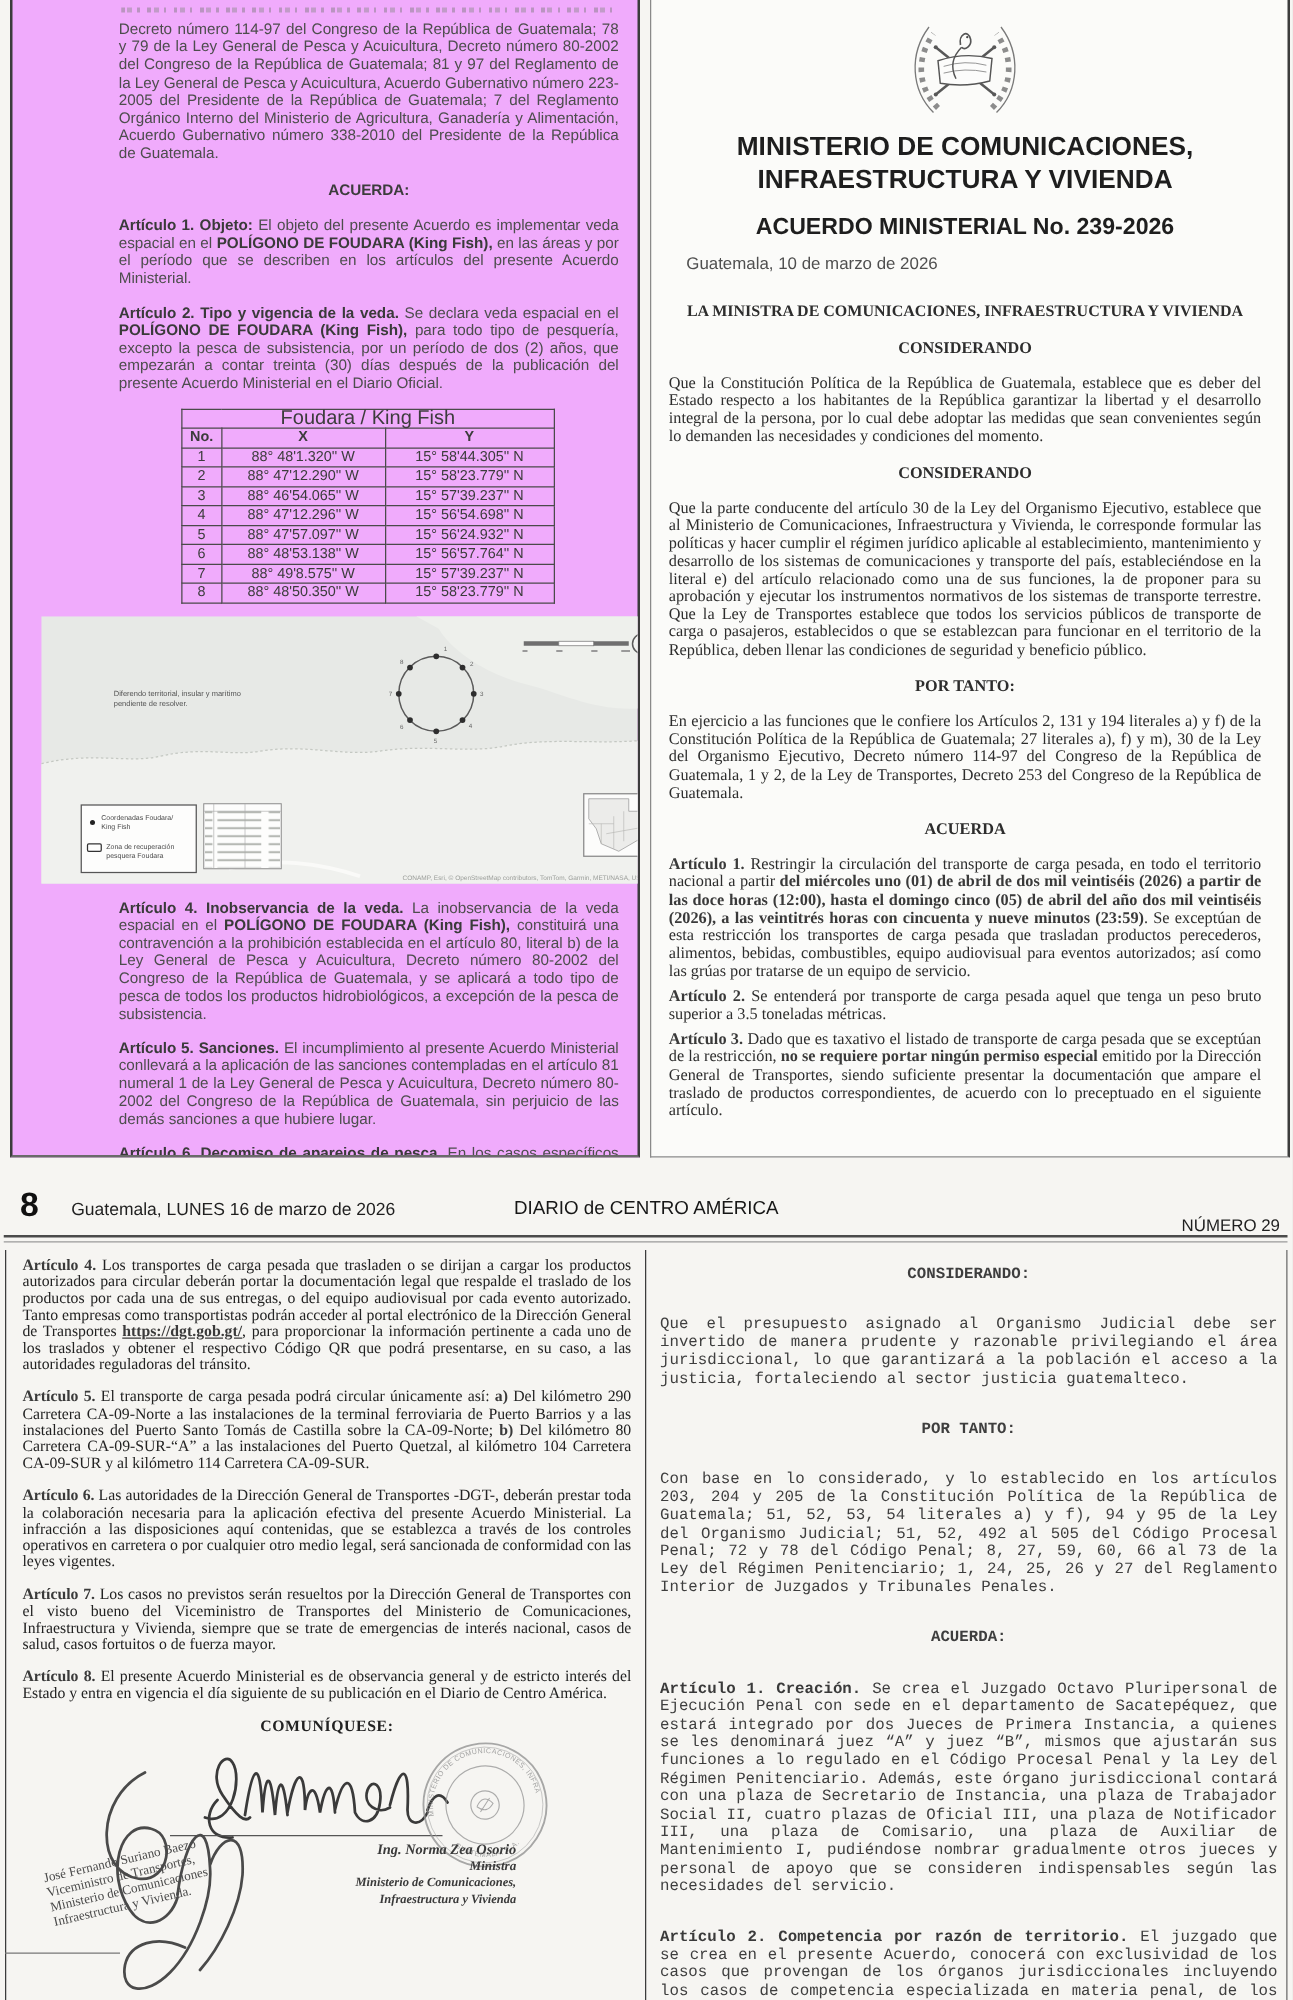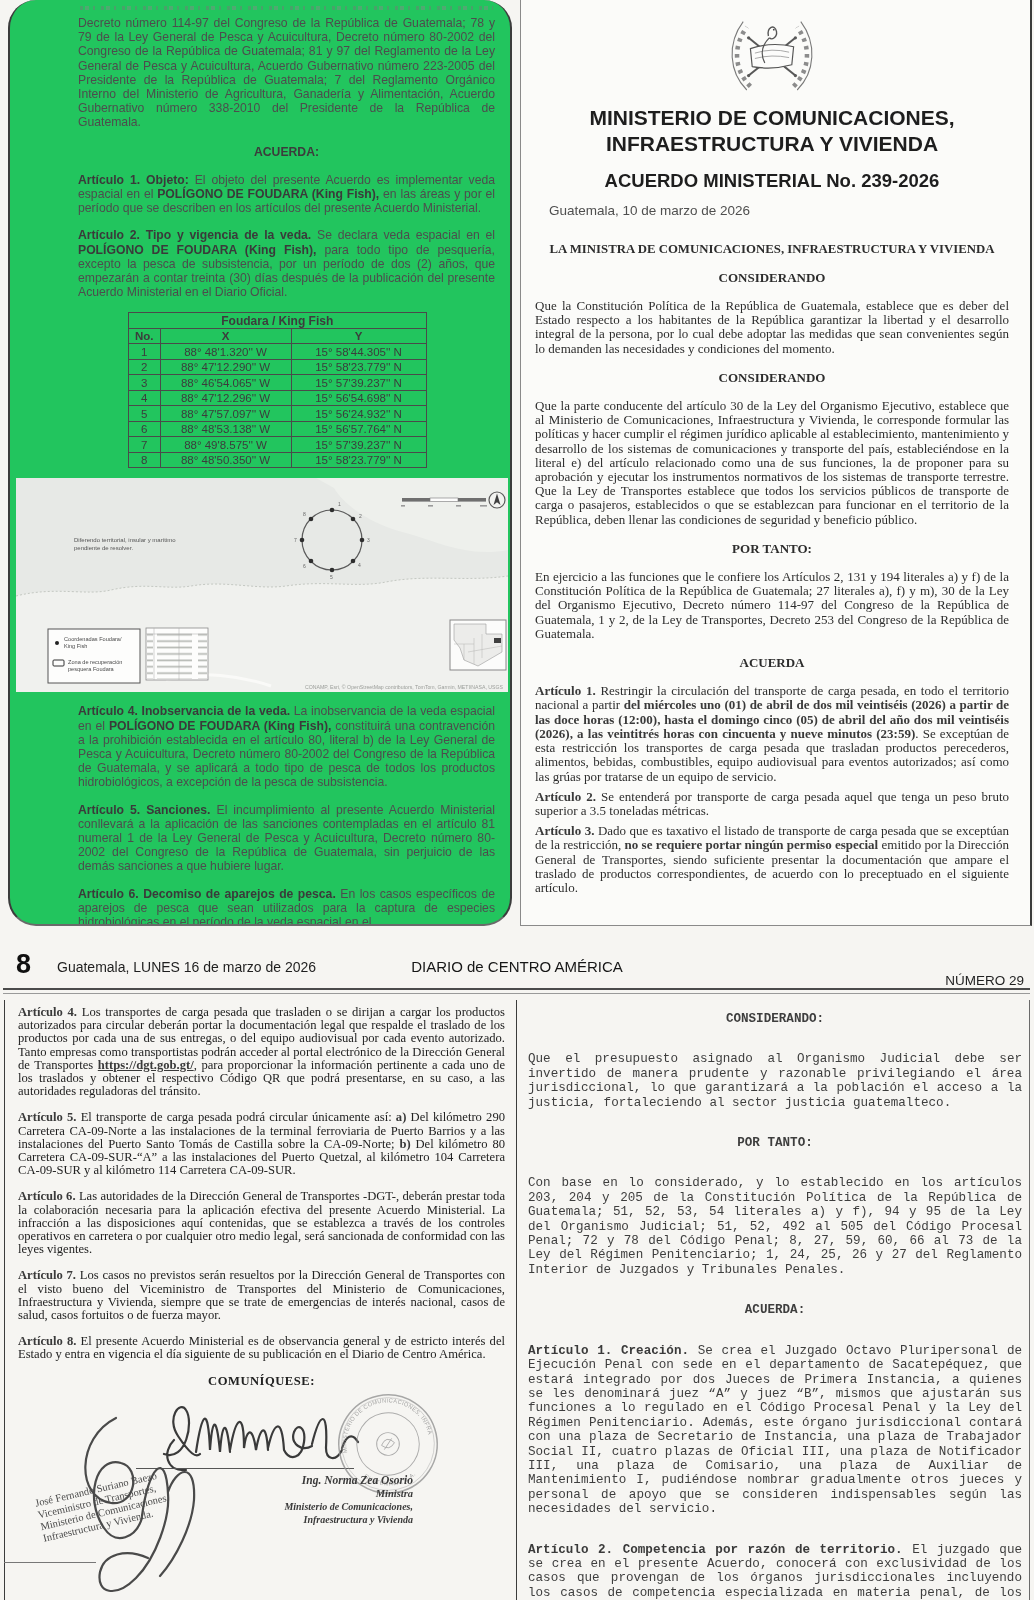--- a/index.html
+++ b/index.html
@@ -1,31 +1,31 @@
 <!DOCTYPE html>
 <html><head>
 <meta charset="utf-8">
 <style>
   html,body{margin:0;padding:0;background:#e9e7e3;}
   .page{position:relative;width:1034px;height:1600px;background:#f6f5f2;overflow:hidden;
         font-family:"Liberation Sans",sans-serif;}
   
   .doc-l{position:absolute;left:8px;top:0;width:504px;height:926px;box-sizing:border-box;
-         background:#22c55e;border-left:2px solid #3c3c3c;border-right:2px solid #3c3c3c;
-         border-bottom:2px solid #6a6a6a;padding:6px 15px 0 68px;overflow:hidden;
-         color:#4d4d4d;font-size:12.2px;line-height:14.2px;border-radius:28px;}
+         background:#f0abfc;border-left:2px solid #3c3c3c;border-right:2px solid #3c3c3c;
+         border-bottom:2px solid #6a6a6a;padding:6px 15px 0 85px;overflow:hidden;
+         color:#4d4d4d;font-size:12.2px;line-height:14.2px;}
   .doc-l .p{margin:0 0 13px;text-align:justify;}
   .cutline{height:4px;margin:0 2px 6px 2px;opacity:.45;
      background:repeating-linear-gradient(90deg,#777 0 3px,transparent 3px 5px,#888 5px 9px,transparent 9px 13px,#777 13px 15px,transparent 15px 21px);}
   .lhead{ text-align:center;font-weight:700;color:#3c3c3c;margin:15px 0 14px;}
   .b{font-weight:700;color:#3a3a3a;}
   .u{text-decoration:underline;}
   table.coords{border-collapse:collapse;margin:2px 0 10px 50px;font-size:11.5px;color:#3c3c3c;}
   table.coords th,table.coords td{border:1.4px solid #4a4a4a;text-align:center;padding:0 6px;height:14.5px;}
-  table.coords .ttl{font-weight:700;font-size:12px;}
+  table.coords .ttl{font-weight:400;font-size:16px;}
   table.coords th{font-weight:700;}
   .mapwrap{margin:6px 0 12px -62px;width:492px;height:214px;}
   
   .doc-r{position:absolute;left:520px;top:0;width:512px;height:926px;box-sizing:border-box;
          background:#fbfbf9;border-left:1.5px solid #8a8a8a;border-right:2px solid #3c3c3c;
          border-bottom:1.5px solid #8a8a8a;padding:8px 21px 0 14px;overflow:hidden;
          font-family:"Liberation Serif",serif;color:#2d2d2d;font-size:13px;line-height:14.2px;}
   .crest{text-align:center;margin:2px 0 4px;}
   .min1{font-family:"Liberation Sans",sans-serif;font-weight:700;font-size:21px;line-height:26px;
         text-align:center;color:#1e1e1e;}

